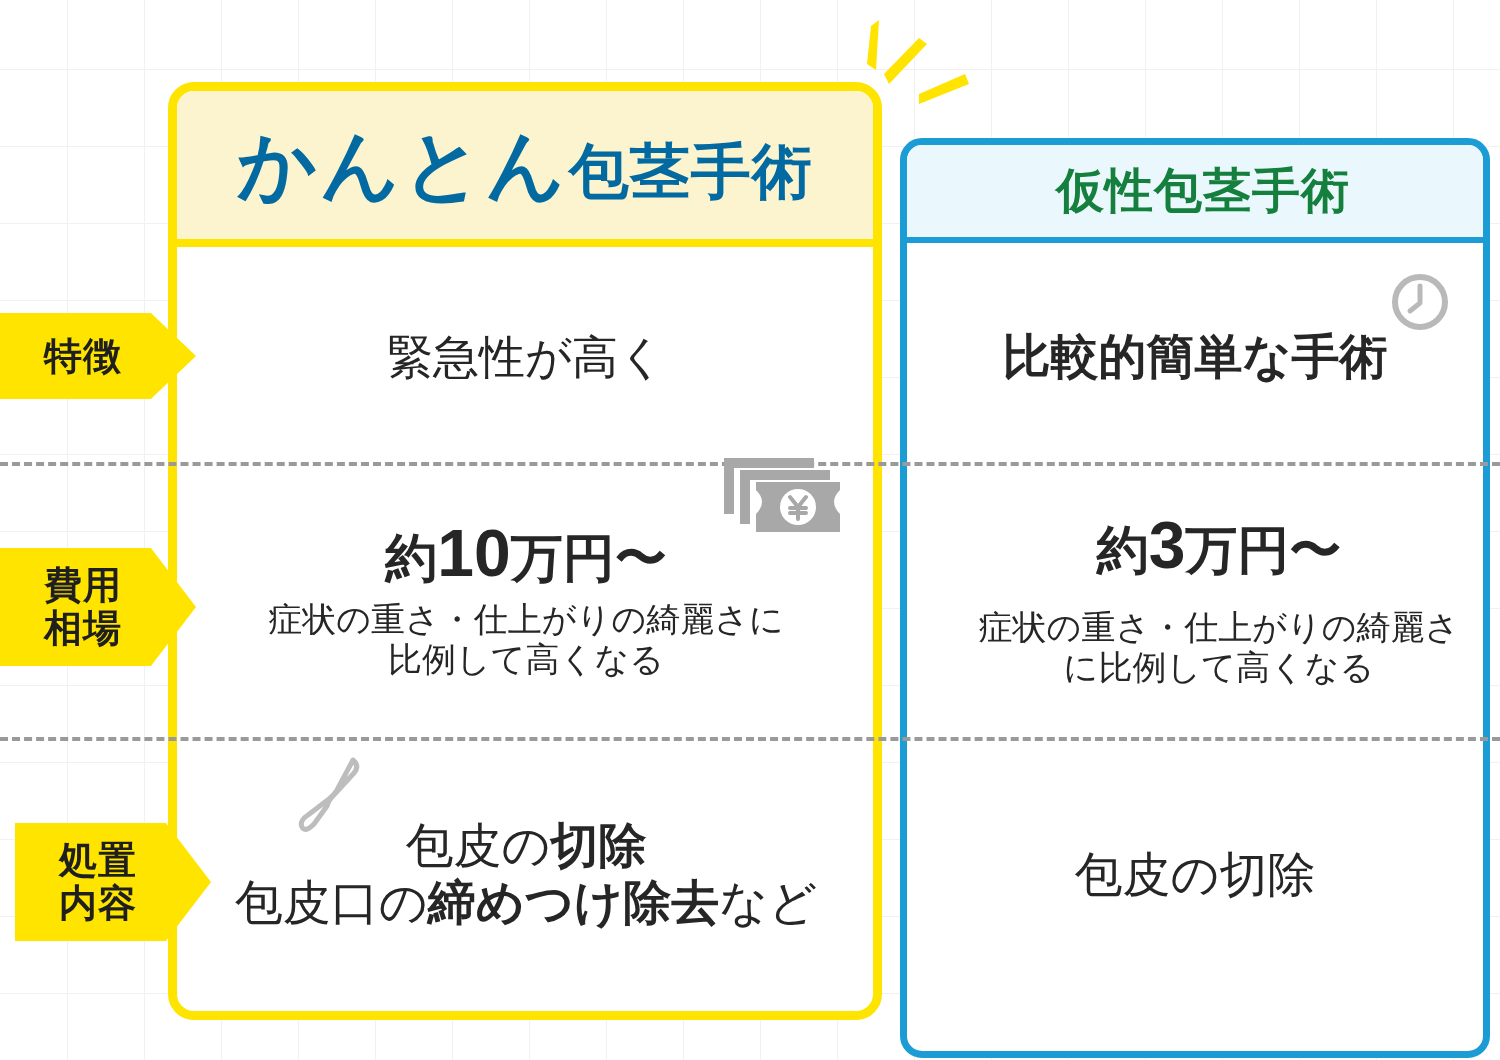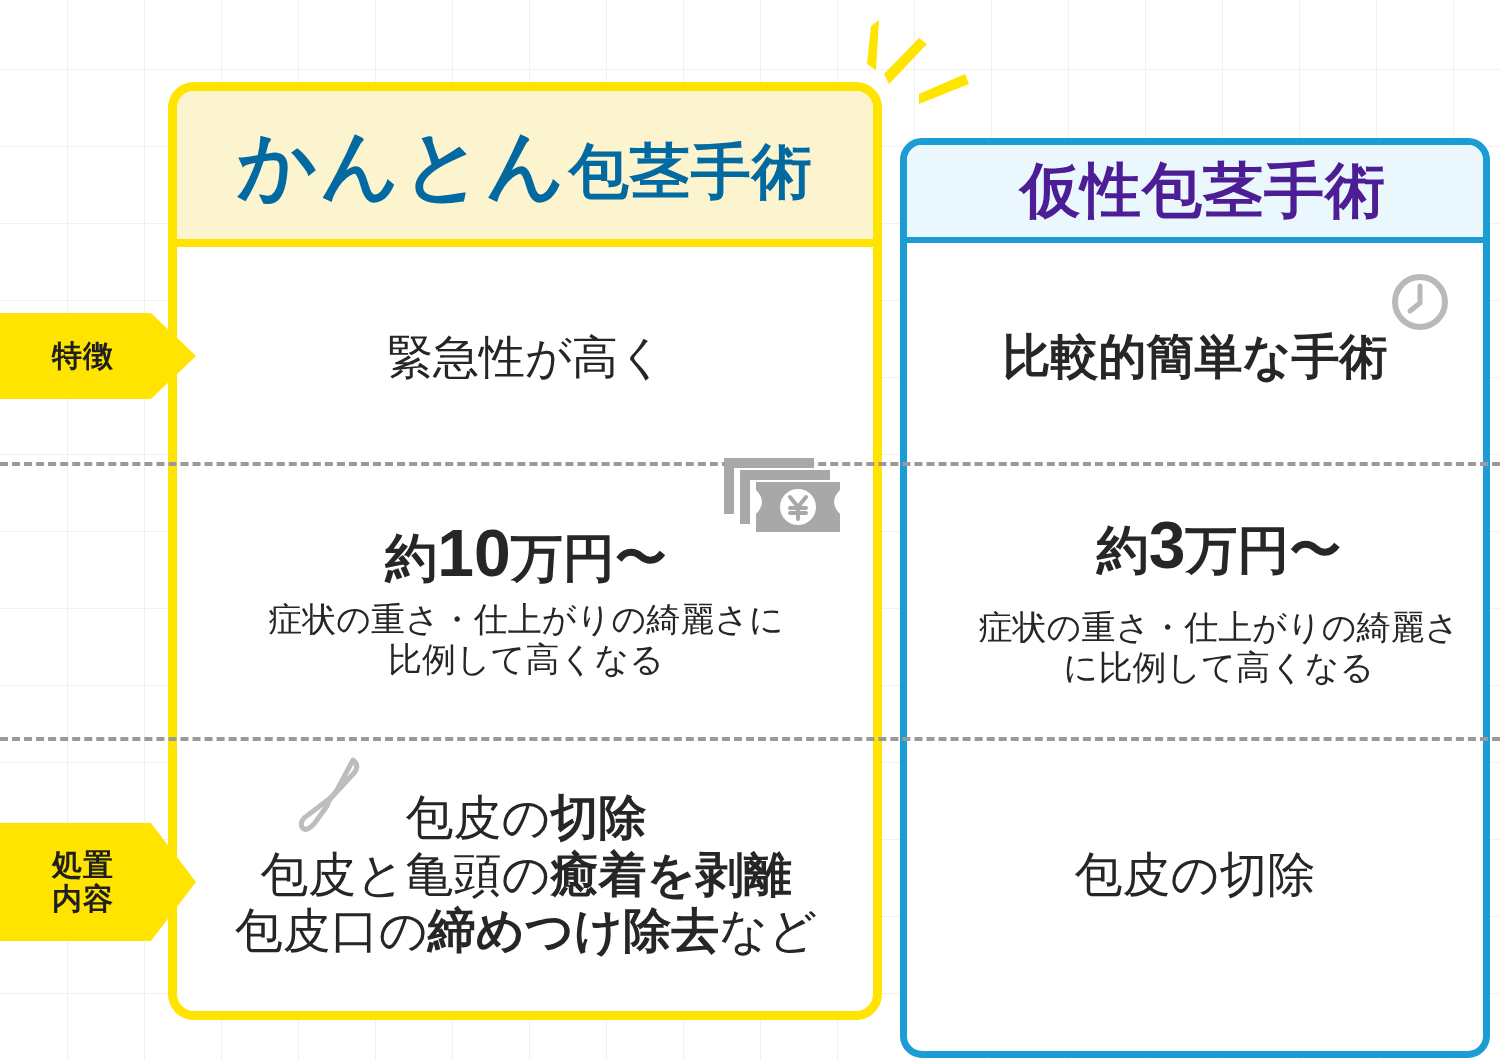--- a/index.html
+++ b/index.html
@@ -95,23 +95,23 @@
   }
   .head-title-left .big {
     font-size: 78px;
     letter-spacing: 3px;
   }
   .head-title-left .small {
     font-size: 60px;
     letter-spacing: 1px;
   }
   .head-title-right {
-    color: #4c1d95;
+    color: #15803d;
     font-weight: bold;
-    font-size: 60px;
+    font-size: 48px;
     letter-spacing: 1px;
     white-space: nowrap;
     line-height: 1;
     margin-left: 16px;
   }
 
   
   .sparkles {
     position: absolute;
     left: 845px;
@@ -130,21 +130,21 @@
     z-index: 8;
     display: flex;
     align-items: center;
     justify-content: center;
     clip-path: polygon(0 0, 77% 0, 100% 50%, 77% 100%, 0 100%);
     -webkit-clip-path: polygon(0 0, 77% 0, 100% 50%, 77% 100%, 0 100%);
   }
   .row-label .rl-text {
     color: #1f1f1f;
     font-weight: bold;
-    font-size: 30px;
+    font-size: 38px;
     line-height: 1.12;
     text-align: center;
     letter-spacing: 1px;
     padding-right: 30px;
     white-space: pre-line;
   }
 
   
   .cell {
     position: absolute;
@@ -197,21 +197,25 @@
     <path d="M74 20 L82 26 L44 66 L39 56 Z" fill="#FFE400"></path>
     <path d="M120 56 L124 66 L74 86 L74 76 Z" fill="#FFE400"></path>
   </svg>
 
   <div class="divider" style="top:462px;"></div>
   <div class="divider" style="top:737px;"></div>
 
   <div class="row-label" style="top:313px; height:86px;">
     <span class="rl-text">特徴</span>
   </div>
-  <div class="row-label" style="top:823px; height:118px;">
+  <div class="row-label" style="top:548px; height:118px;">
+    <span class="rl-text">費用
+相場</span>
+  </div>
+  <div class="row-label" style="top:823px; height:118px;margin-left:15px;">
     <span class="rl-text">処置
 内容</span>
   </div>
 
   <div class="cell" style="left:186px; top:262px; width:680px; height:190px;">
     <div class="line t-lg">緊急性が高く</div>
   </div>
 
   <div class="cell" style="left:910px; top:262px; width:570px; height:190px;">
     <div class="line t-md bold">比較的簡単な手術</div>
@@ -246,23 +250,20 @@
     <path d="M122 38 q-12 12 0 24 z" fill="#ffffff"></path>
     <circle cx="80" cy="55" r="18" fill="#ffffff"></circle>
     <path d="M72 45 L80 55 L88 45 M80 55 L80 67 M72 56 H88 M72 61 H88" stroke="#a8a8a8" stroke-width="4" fill="none" stroke-linecap="round"></path>
   </svg>
 
   <div class="cell" style="left:186px; top:760px; width:680px; height:230px;">
     <div class="line t-md">
       <span>包皮の</span><span class="bold">切除</span>
     </div>
     <div class="line t-md">
-      <span>包皮と亀頭の</span><span class="bold">癒着を剥離</span>
-    </div>
-    <div class="line t-md">
       <span>包皮口の</span><span class="bold">締めつけ除去</span><span>など</span>
     </div>
   </div>
 
   <div class="cell" style="left:910px; top:760px; width:570px; height:230px;">
     <div class="line t-md">包皮の切除</div>
   </div>
 
   <svg class="deco-icon" id="scalpel-icon" width="70" height="92" viewBox="0 0 70 92">
     <path d="M57 8 q7 6 1 13 L36 45 q-4 4 -5 9 L18 72 q-9 9 -12 3 q-3 -6 6 -12 L33 47 q5 -4 8 -9 Z" fill="none" stroke="#bdbdbd" stroke-width="5" stroke-linejoin="round" stroke-linecap="round"></path>

